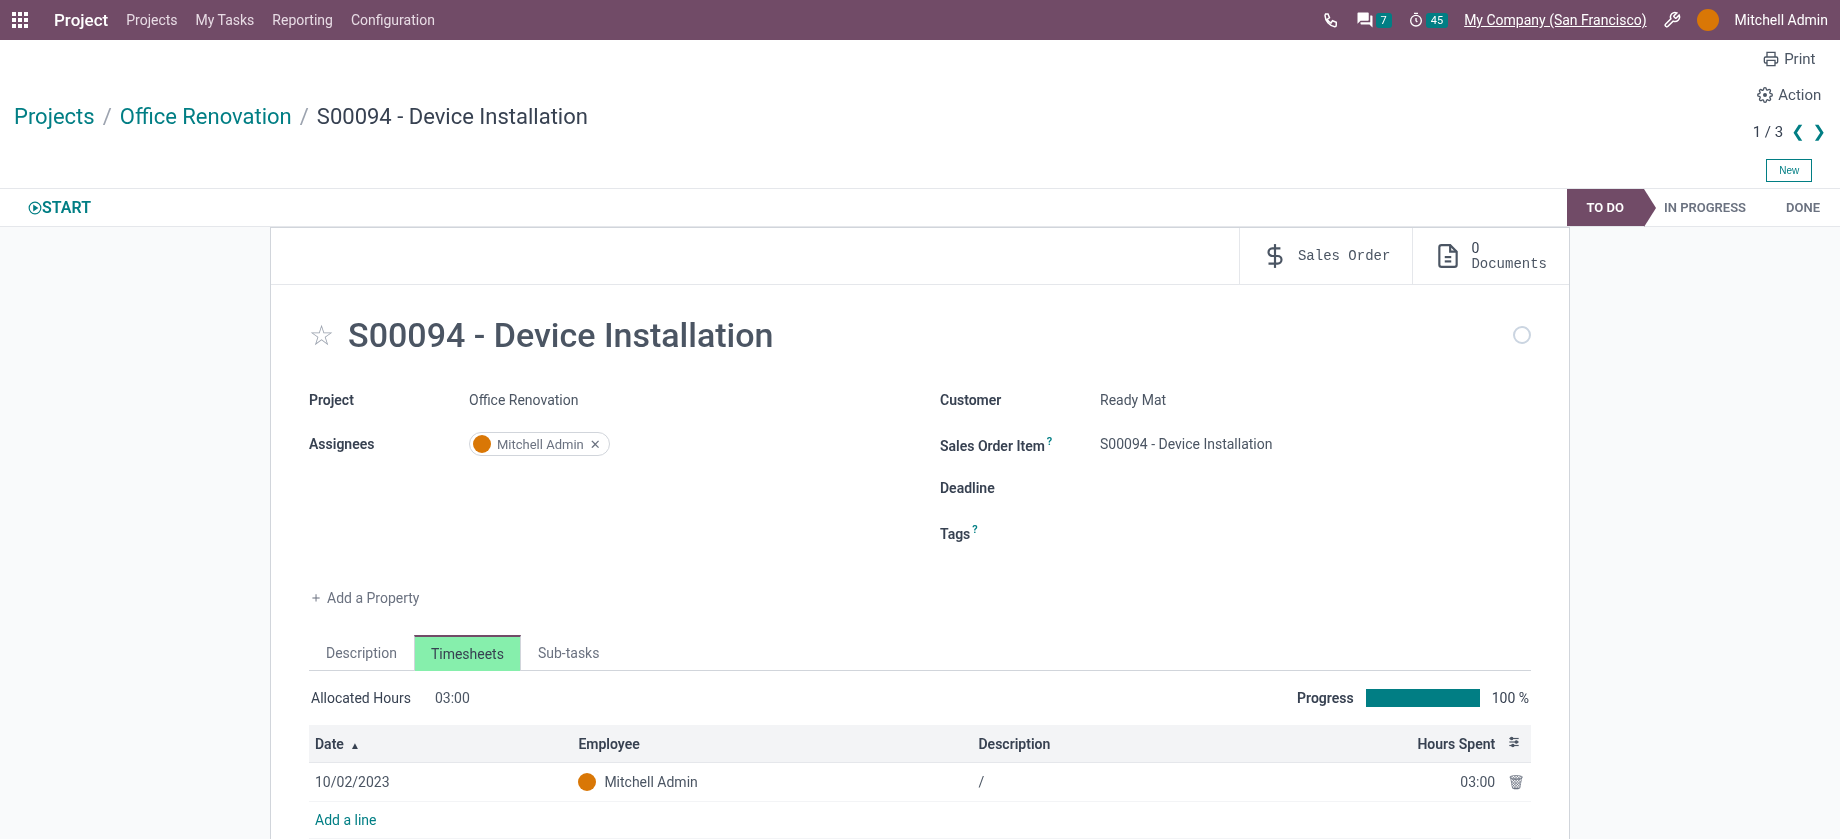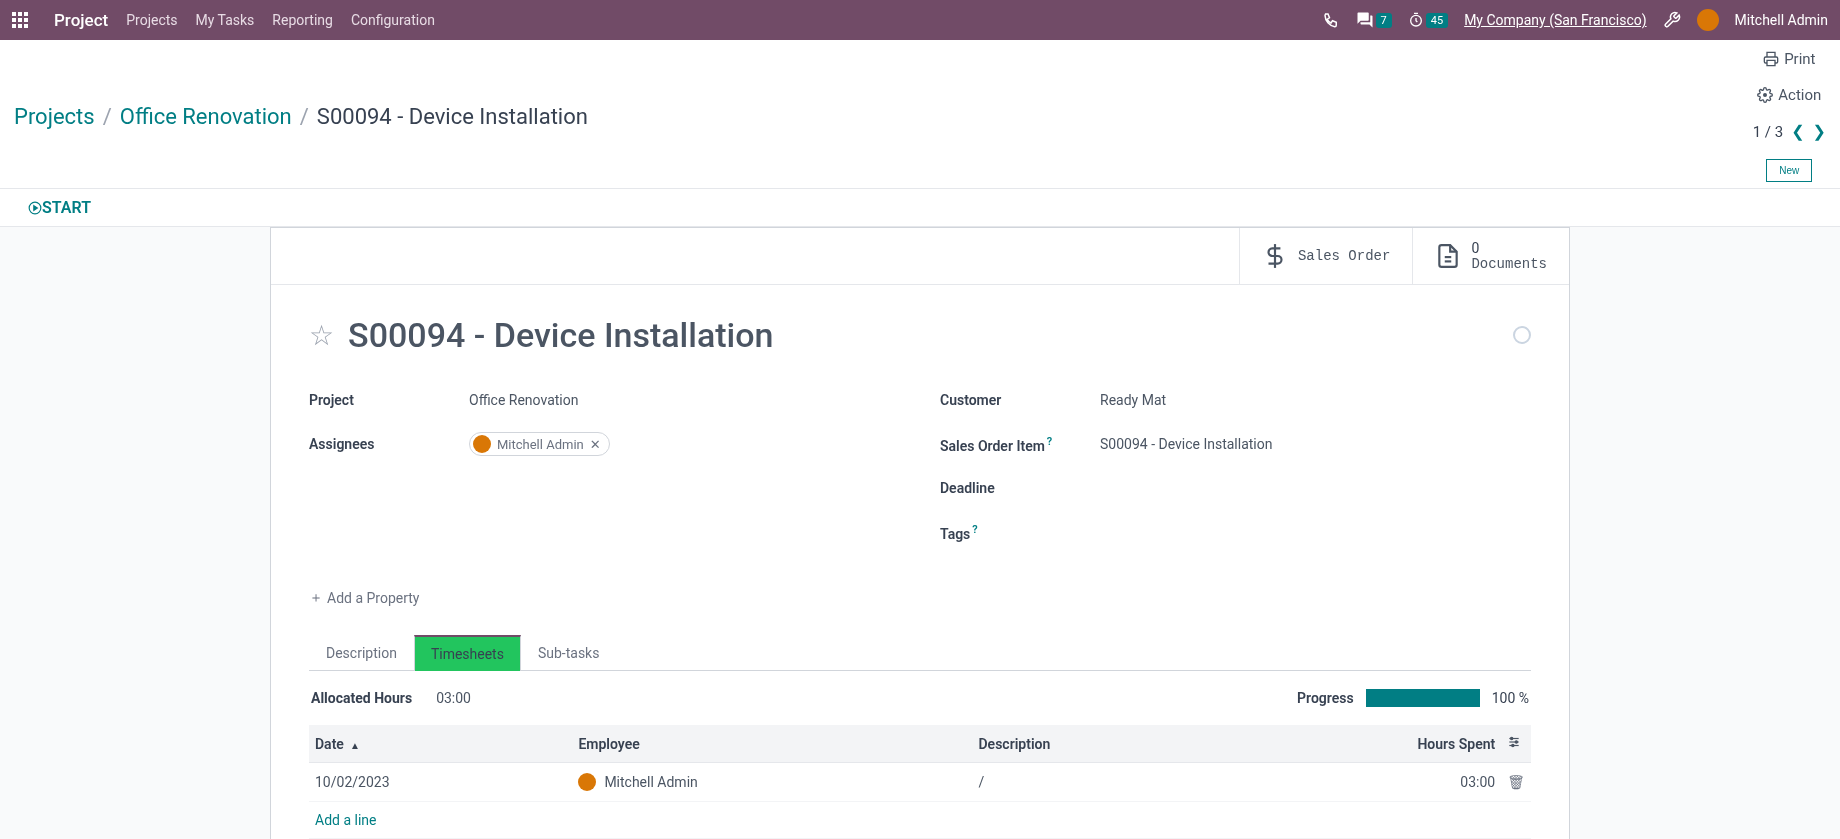--- a/index.html
+++ b/index.html
@@ -51,24 +51,24 @@
 .field-value { color: #4b5563; font-size: 14px; }
 .assignee-chip { display: inline-flex; align-items: center; gap: 6px; border: 1px solid #d1d5db; border-radius: 14px; padding: 2px 8px 2px 3px; font-size: 13px; color: #6b7280; }
 .mini-avatar { width: 18px; height: 18px; border-radius: 50%; background: #d97706; }
 .chip-x { cursor: pointer; }
 .help-q { color: #017e84; font-size: 11px; vertical-align: super; margin-left: 2px; cursor: pointer; }
 
 .add-property { color: #6b7280; cursor: pointer; margin-top: 30px; display: inline-flex; align-items: center; gap: 4px; }
 
 .tabs { display: flex; margin-top: 28px; border-bottom: 1px solid #d1d5db; }
 .tab { padding: 9px 16px; border: 1px solid transparent; border-bottom: none; cursor: pointer; color: #6b7280; font-size: 14px; }
-.tab.active { border-color: #714B67 #d1d5db #fff #d1d5db; border-top-width: 2px; color: #374151; background: #22c55e; margin-bottom: -1px; }
+.tab.active { border-color: #714B67 #d1d5db #fff #d1d5db; border-top-width: 2px; color: #374151; background: #86efac; margin-bottom: -1px; }
 
 .timesheet-top { display: flex; align-items: center; padding: 18px 2px; }
-.alloc-label { font-weight: 700; margin-right: 24px; }
+.alloc-label { font-weight: 400; margin-right: 24px; }
 .alloc-val { color: #4b5563; }
 .progress-wrap { margin-left: auto; display: flex; align-items: center; gap: 12px; }
 .progress-bar { width: 114px; height: 18px; background: #017e84; }
 .progress-label { font-weight: 600; }
 
 .ts-table { width: 100%; border-collapse: collapse; }
 .ts-table th { text-align: left; background: #f3f4f6; padding: 10px 6px; font-weight: 600; border-bottom: 1px solid #e5e7eb; font-size: 14px; }
 .ts-table th.right { text-align: right; }
 .ts-table td { padding: 10px 6px; border-bottom: 1px solid #f3f4f6; font-size: 14px; color: #4b5563; }
 .ts-table td.right { text-align: right; }
@@ -164,20 +164,25 @@
 </div>
 
 <div class="statusbar">
   <span class="start-btn">
     <svg width="14" height="14" viewBox="0 0 24 24" fill="none" stroke="currentColor" stroke-width="2">
         <circle cx="12" cy="12" r="10"></circle>
         <polygon points="10 8 16 12 10 16 10 8" fill="currentColor"></polygon>
       </svg>
     <span>START</span>
   </span>
+  <div class="stages">
+    <div class="stage active">TO DO</div>
+    <div class="stage">IN PROGRESS</div>
+    <div class="stage">DONE</div>
+  </div>
 </div>
 
 <div class="sheet-container">
 <div class="sheet">
 
   <div class="smart-buttons">
     <div class="smart-btn">
       <svg width="26" height="26" viewBox="0 0 24 24" fill="none" stroke="#4b5563" stroke-width="2">
             <line x1="12" y1="1" x2="12" y2="23"></line>
             <path d="M17 5H9.5a3.5 3.5 0 000 7h5a3.5 3.5 0 010 7H6"></path>

